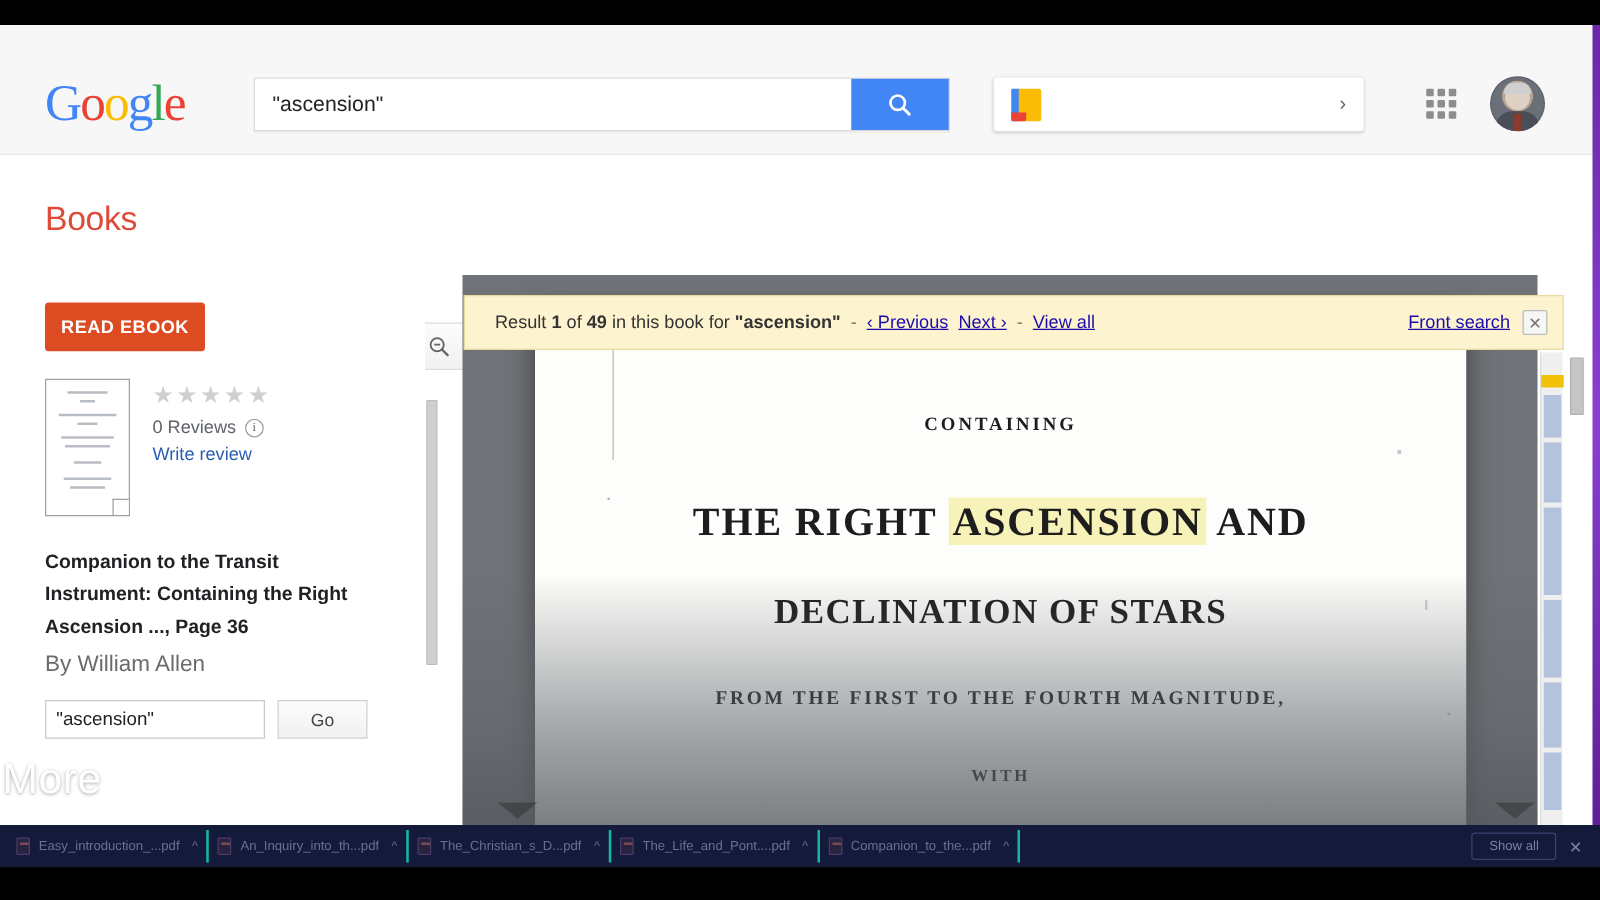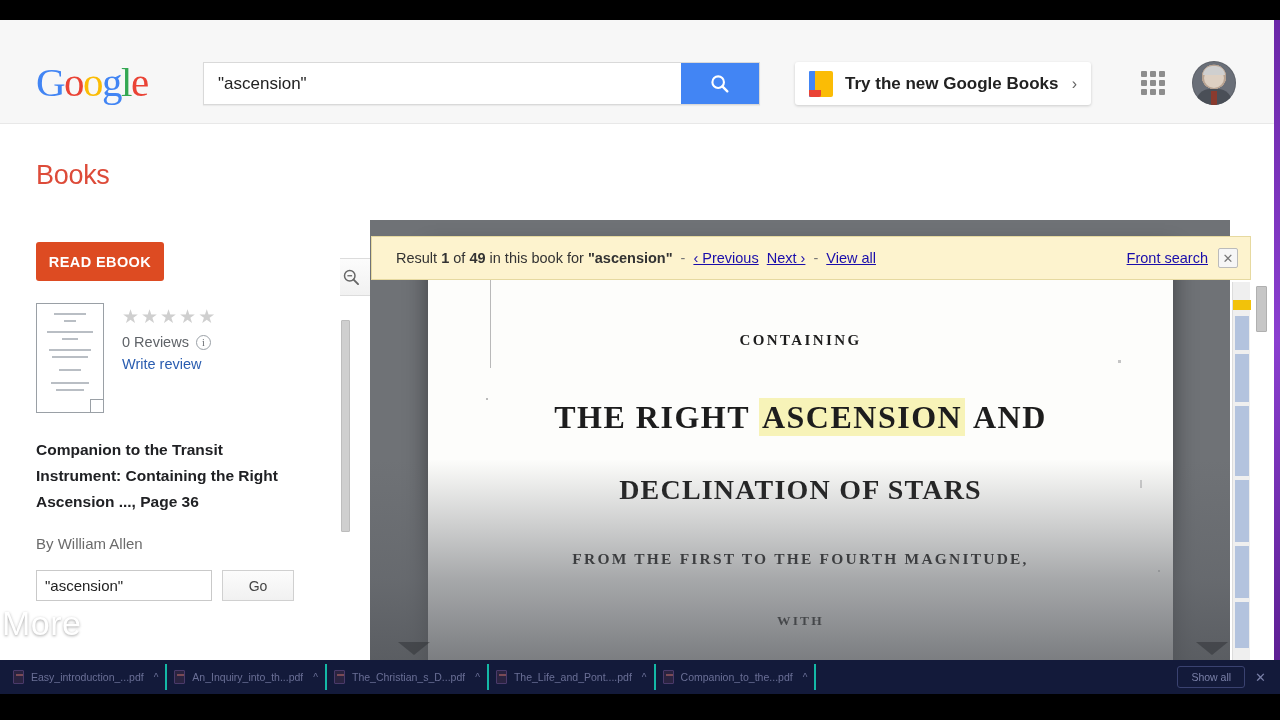--- a/index.html
+++ b/index.html
@@ -215,21 +215,21 @@
     width: 15px; height: 15px; border-radius:50%; border:1px solid #9aa0a6;
     font-size: 10px; color:#5f6368; display:flex; align-items:center; justify-content:center;
     font-family:"Liberation Serif",serif; cursor:pointer;
   }
   .wrev { margin-top: 6px; font-size: 14.5px; color: #2a5db0; cursor:pointer; }
 
   .booktitle {
     margin-top: 24px; width: 272px; font-size: 15.5px; font-weight: bold;
     color: #202124; line-height: 26px;
   }
-  .byline { margin-top: 20px; font-size: 15px; color: #6b6b6b; }
+  .byline { margin-top: 6px; font-size: 18px; color: #6b6b6b; }
 
   .inbook-search { margin-top: 18px; display: flex; gap: 10px; align-items:center; }
   .inbook-search input {
     width: 176px; height: 31px; border:1px solid #c9c9c9; padding: 0 8px;
     font-size: 15px; color:#222; outline:0;
     font-family:"Liberation Sans", sans-serif; background:#fff;
   }
   .go-btn {
     width: 72px; height: 31px; background: linear-gradient(#fcfcfc,#f1f1f1);
     border:1px solid #d0d0d0; font-size:14px; color:#444; cursor:pointer;
@@ -354,21 +354,20 @@
         </svg>
       </button>
     </div>
 
     <div class="try-new">
       <span class="book-ico">
         <span class="spine"></span>
           <span class="pg"></span>
           <span class="red"></span>
       </span>
-      <span class="label">Try the new Google Books</span>
       <span class="chev">›</span>
     </div>
 
     <div class="apps-grid">
       <i></i>
         <i></i>
         <i></i>
         <i></i>
         <i></i>
         <i></i>

